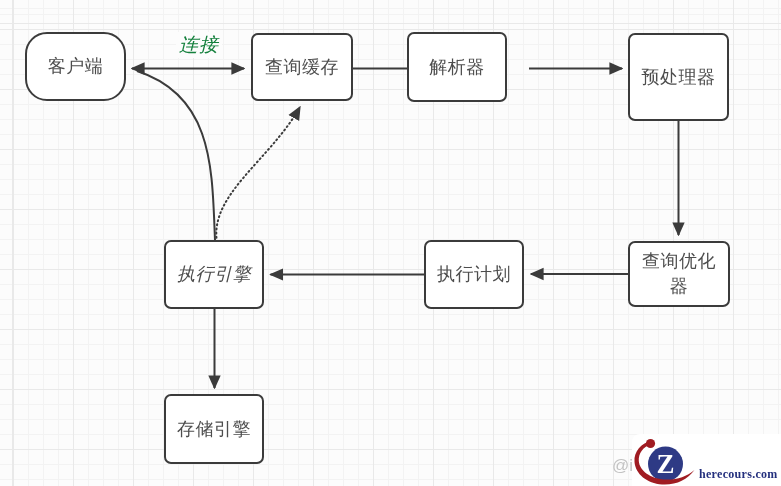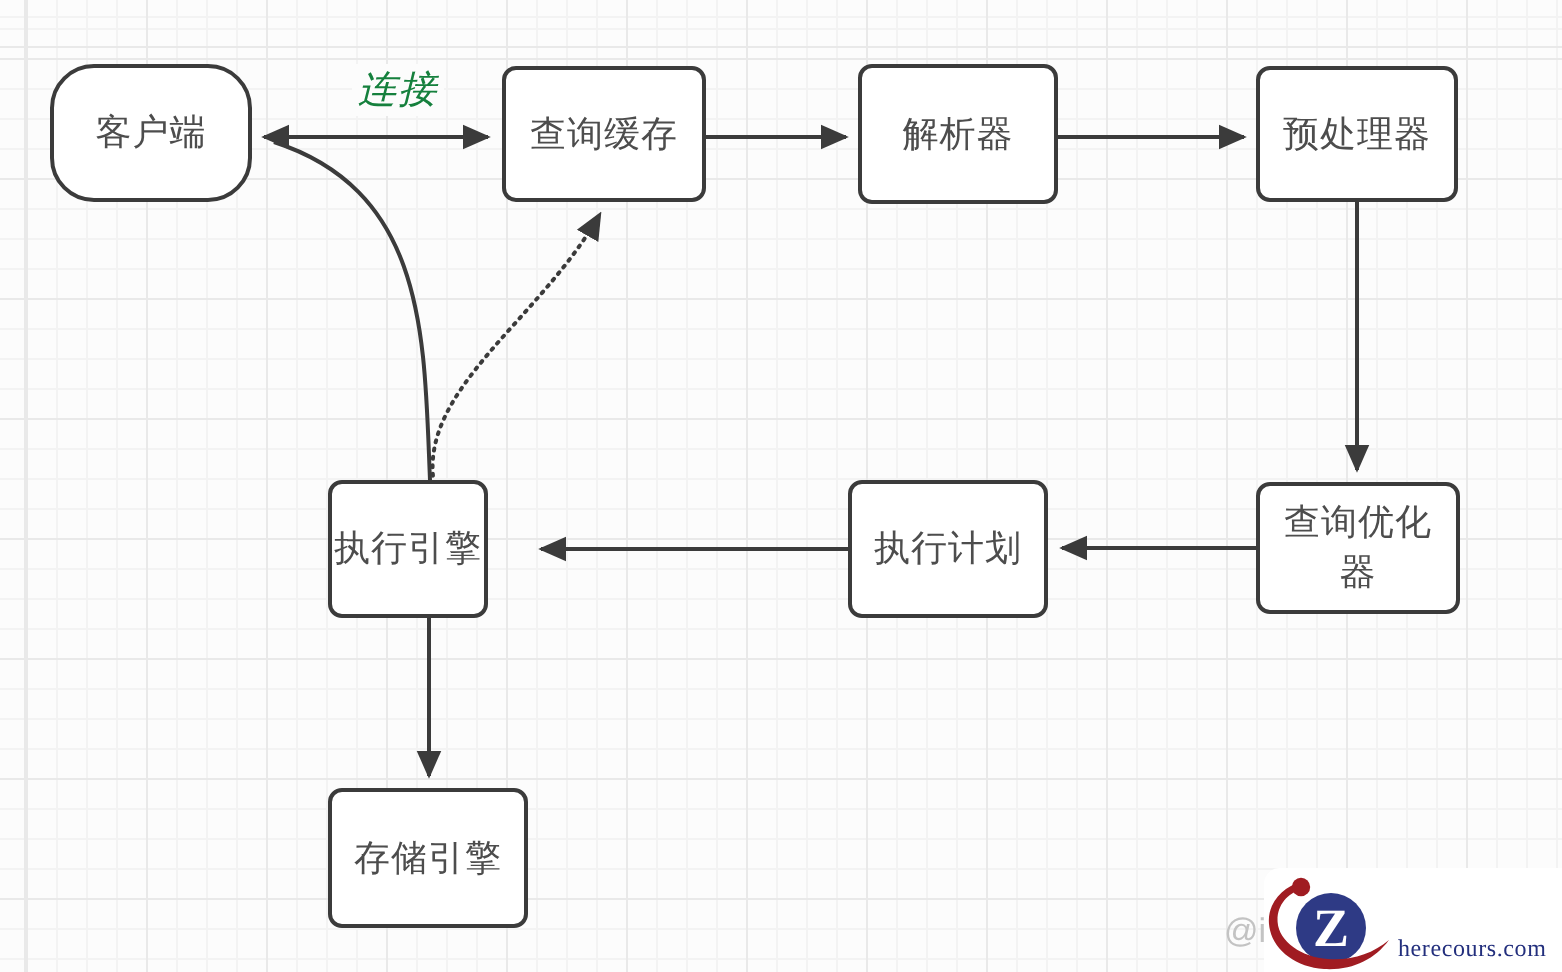--- a/index.html
+++ b/index.html
@@ -42,26 +42,26 @@
     justify-content: center;
     text-align: center;
     font-size: 18px;
     line-height: 25px;
     color: #4d4d4d;
     letter-spacing: 0.5px;
   }
   .node .lbl { display: block; }
   #node-client            { left: 25px;  top: 32px;  width: 101px; height: 69px; border-radius: 22px; }
   #node-query-cache       { left: 251px; top: 33px;  width: 102px; height: 68px; }
-  #node-parser            { left: 429px; top: 32px;  width: 100px; height: 70px; }
-  #node-preprocessor      { left: 628px; top: 33px;  width: 101px; height: 68px; }
+  #node-parser            { left: 407px; top: 32px;  width: 100px; height: 70px; }
+  #node-preprocessor      { left: 628px; top: 33px;  width: 101px; height: 88px; }
   #node-query-optimizer   { left: 628px; top: 241px; width: 102px; height: 66px; }
   #node-query-optimizer .lbl { width: 80px; }
   #node-execution-plan    { left: 424px; top: 240px; width: 100px; height: 69px; }
-  #node-execution-engine  { left: 164px; top: 240px; width: 80px; height: 69px; }
+  #node-execution-engine  { left: 164px; top: 240px; width: 100px; height: 69px; font-style: italic; }
   #node-storage-engine    { left: 164px; top: 394px; width: 100px; height: 70px; }
   .edge-label {
     position: absolute;
     left: 176px; top: 32px;
     padding: 0 3px;
     background: #fcfcfc;
     font-size: 19px;
     color: #15803d;
     letter-spacing: 1px;
     font-style: italic;
@@ -101,21 +101,21 @@
     font-size: 17px;
     line-height: 20px;
     letter-spacing: 0px;
     color: #232f7d;
     white-space: nowrap;
   }
   .wm-site-domain {
     position: absolute;
     left: 699px; top: 467px;
     font-family: "Liberation Serif", serif;
-    font-weight: 400;
+    font-weight: 700;
     font-size: 12px;
     letter-spacing: 0.3px;
     color: #232f7d;
     white-space: nowrap;
   }
 </style>
 </head>
 <body>
 
 <div class="stage">

